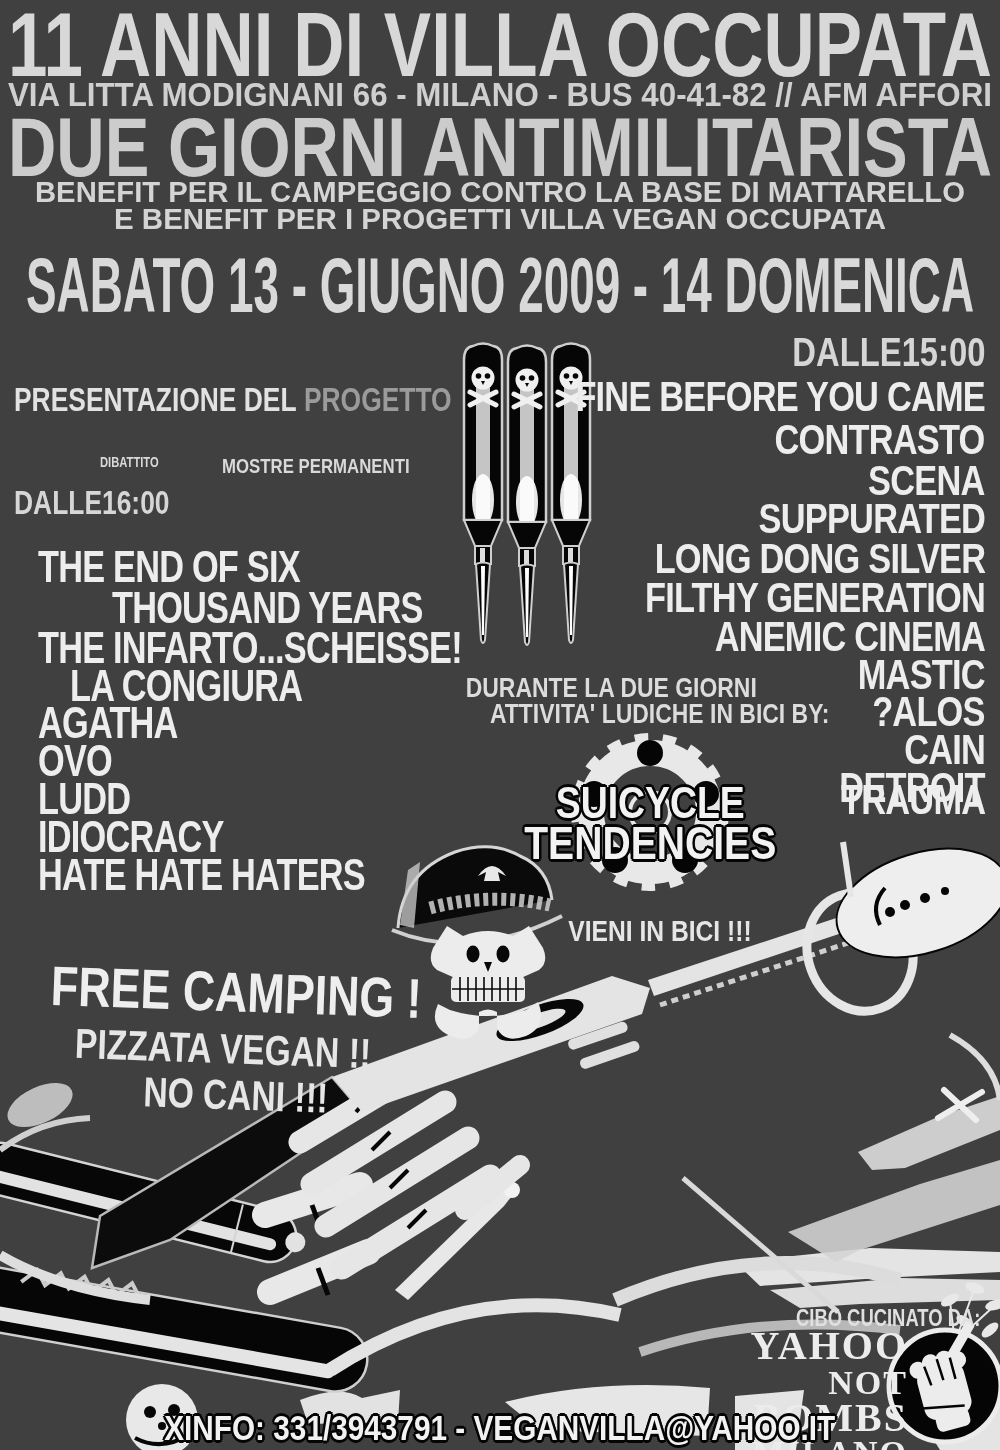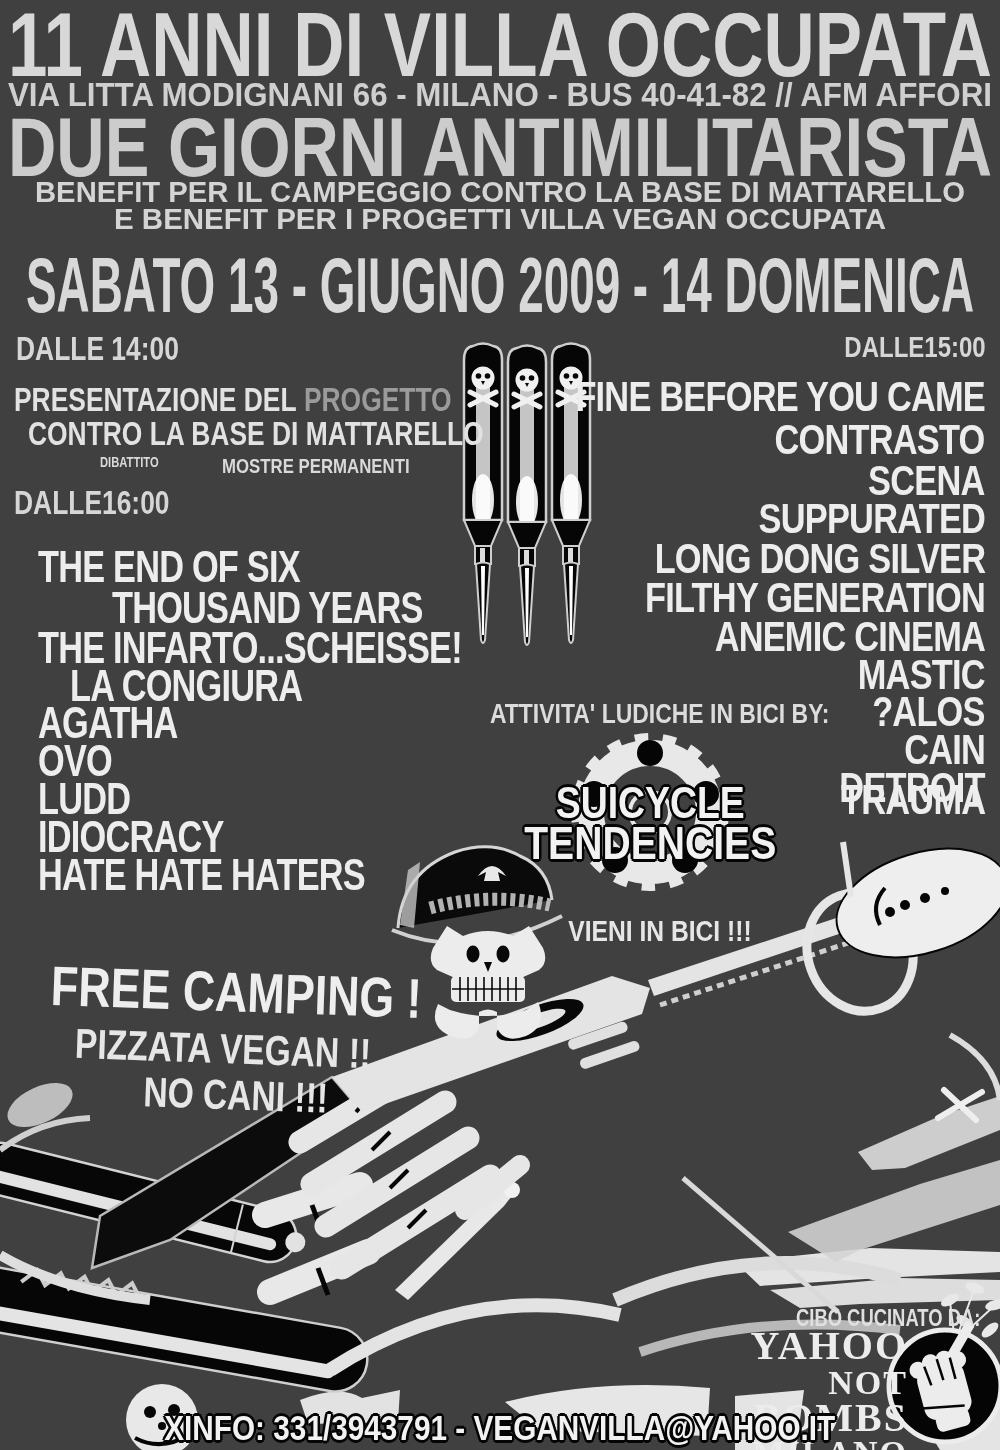--- a/index.html
+++ b/index.html
@@ -215,32 +215,26 @@
 
   <svg class="toptext" width="1000" height="340" viewBox="0 0 1000 340" font-family="Liberation Sans, sans-serif" font-weight="bold">
     <text x="8" y="76" font-size="90" fill="#d8d8d8" textLength="984" lengthAdjust="spacingAndGlyphs">11 ANNI DI VILLA OCCUPATA</text>
     <text x="8" y="106" font-size="33" fill="#cfcfcf" textLength="984" lengthAdjust="spacingAndGlyphs">VIA LITTA MODIGNANI 66 - MILANO - BUS 40-41-82 // AFM AFFORI</text>
     <text x="8" y="176" font-size="84" fill="#cccccc" textLength="984" lengthAdjust="spacingAndGlyphs">DUE GIORNI ANTIMILITARISTA</text>
     <text x="35" y="202" font-size="29" fill="#d4d4d4" textLength="930" lengthAdjust="spacingAndGlyphs">BENEFIT PER IL CAMPEGGIO CONTRO LA BASE DI MATTARELLO</text>
     <text x="114" y="229" font-size="29" fill="#d4d4d4" textLength="772" lengthAdjust="spacingAndGlyphs">E BENEFIT PER I PROGETTI VILLA VEGAN OCCUPATA</text>
     <text x="26" y="312" font-size="78" fill="#d9d9d9" textLength="948" lengthAdjust="spacingAndGlyphs">SABATO 13 - GIUGNO 2009 - 14 DOMENICA</text>
   </svg>
 
-  <div class="abs" style="top:332px;left:16px;font-size:33px;color:#d6d6d6;">
-    <span class="cnd">DALLE 14:00</span>
-  </div>
-  <div class="abs" style="top:332px;right:14px;font-size:30px;color:#d6d6d6;text-align:right;">
+  <div class="abs" style="top:332px;right:14px;font-size:41px;color:#d6d6d6;text-align:right;">
     <span class="cnd-r">DALLE15:00</span>
   </div>
 
   <div class="abs" style="top:383px;left:14px;font-size:33px;color:#e2e2e2;">
     <span class="cnd"><span>PRESENTAZIONE DEL</span>&nbsp;<span class="gray">PROGETTO</span></span>
-  </div>
-  <div class="abs" style="top:417px;left:28px;font-size:33px;color:#e2e2e2;">
-    <span class="cnd">CONTRO LA BASE DI MATTARELLO</span>
   </div>
   <div class="abs" style="top:455px;left:100px;font-size:14px;color:#d9d9d9;">
     <span class="cnd">DIBATTITO</span>
   </div>
   <div class="abs" style="top:455px;left:212px;font-size:21px;color:#d9d9d9;margin-left:10px;">
     <span class="cnd">MOSTRE PERMANENTI</span>
   </div>
   <div class="abs" style="top:486px;left:14px;font-size:33px;color:#d6d6d6;">
     <span class="cnd">DALLE16:00</span>
   </div>
@@ -265,20 +259,23 @@
     <div class="abs band-r" style="top:537px;right:15px;"><span class="cnd-r">LONG DONG SILVER</span></div>
     <div class="abs band-r" style="top:576px;right:15px;"><span class="cnd-r">FILTHY GENERATION</span></div>
     <div class="abs band-r" style="top:615px;right:15px;"><span class="cnd-r">ANEMIC CINEMA</span></div>
     <div class="abs band-r" style="top:653px;right:15px;"><span class="cnd-r">MASTIC</span></div>
     <div class="abs band-r" style="top:690px;right:15px;"><span class="cnd-r">?ALOS</span></div>
     <div class="abs band-r" style="top:728px;right:15px;"><span class="cnd-r">CAIN</span></div>
     <div class="abs band-r" style="top:766px;right:15px;"><span class="cnd-r">DETROIT</span></div>
     <div class="abs band-r" style="top:778px;right:15px;"><span class="cnd-r">TRAUMA</span></div>
   </div>
 
+  <div class="abs" style="top:675px;left:440px;width:245px;text-align:center;font-size:27px;color:#dcdcdc;">
+    <span class="cnd-c">DURANTE LA DUE GIORNI</span>
+  </div>
   <div class="abs" style="top:701px;left:460px;width:300px;text-align:center;font-size:27px;color:#dcdcdc;">
     <span class="cnd-c">ATTIVITA' LUDICHE IN BICI BY:</span>
   </div>
   <div class="abs outl" style="top:781px;left:450px;width:400px;text-align:center;font-size:44px;">
     <span class="cnd-c">SUICYCLE</span>
   </div>
   <div class="abs outl" style="top:820px;left:450px;width:400px;text-align:center;font-size:46px;">
     <span class="cnd-c">TENDENCIES</span>
   </div>
   <div class="abs" style="top:917px;left:460px;width:400px;text-align:center;font-size:29px;color:#e6e6e6;">

